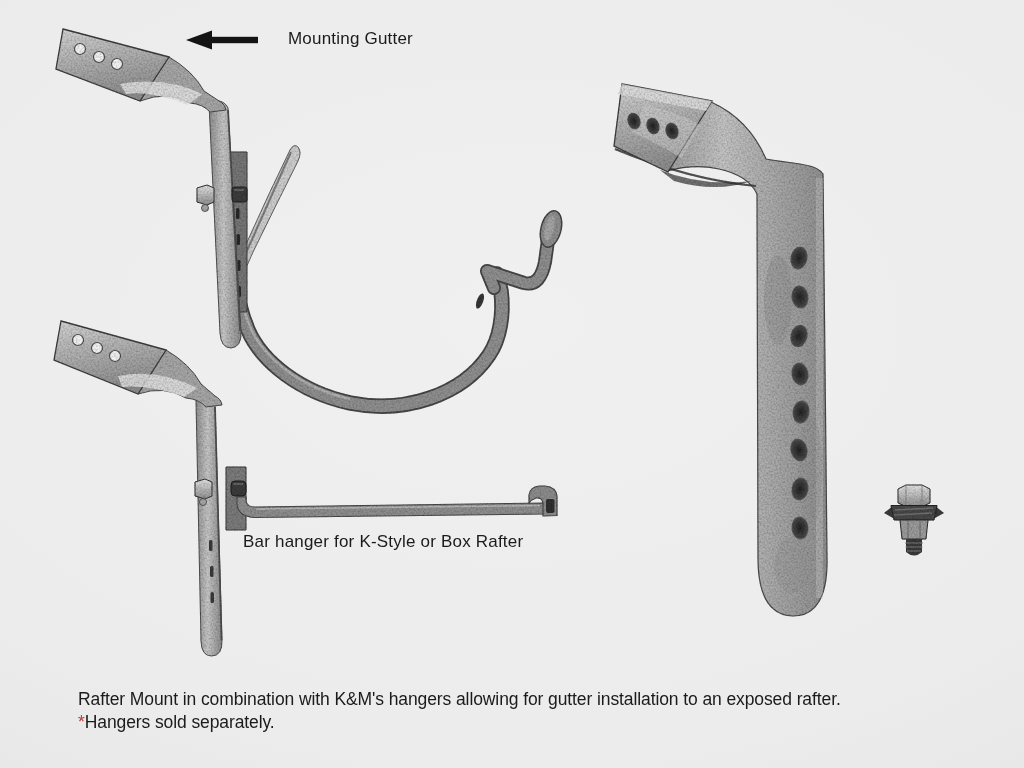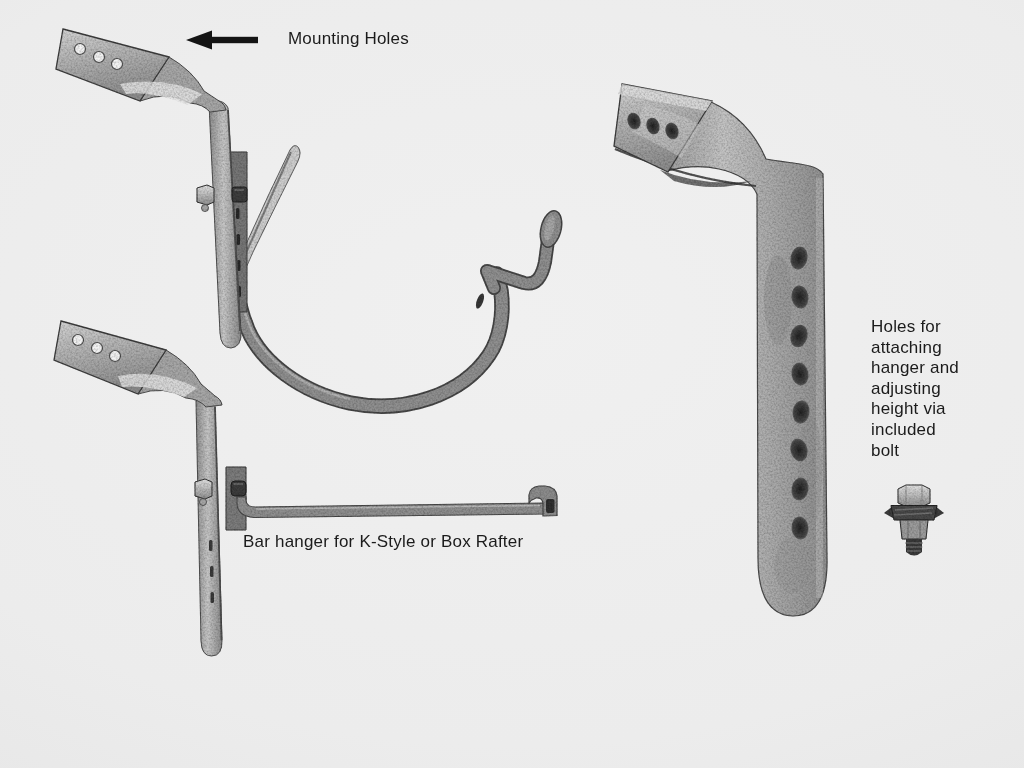--- a/index.html
+++ b/index.html
@@ -205,29 +205,24 @@
       <path d="M900,520 L928,520 L926,539 L902,539 Z" fill="#9b9b9b" stroke="#2e2e2e" stroke-width="1"></path>
       <path d="M908,521 L908,538" stroke="#6e6e6e" stroke-width="1"></path>
       <path d="M920,521 L920,538" stroke="#6e6e6e" stroke-width="1"></path>
       <path d="M906,539 L922,539 L922,552 Q914,559 906,552 Z" fill="#3a3a3a"></path>
       <path d="M905,543 L923,543" stroke="#8a8a8a" stroke-width="1" opacity="0.85"></path>
       <path d="M905.5,547 L922.5,547" stroke="#8a8a8a" stroke-width="1" opacity="0.85"></path>
       <path d="M907,551 L921,551" stroke="#8a8a8a" stroke-width="1" opacity="0.85"></path>
     </g>
   </svg>
 
-  <div class="lbl" style="left:288px;top:29px">Mounting Holes</div>
+  <div class="lbl" style="left:288px;top:29px">Mounting Gutter</div>
 
 
   <div class="lbl" style="left:243px;top:532px">Bar hanger for K-Style or Box Rafter</div>
 
-  <div class="lbl note" style="left:871px;top:317px">Holes for
-attaching
-hanger and
-adjusting
-height via
-included
-bolt</div>
 
   <div class="caption" style="left:78px;top:688px">
+    <div>Rafter Mount in combination with K&amp;M's hangers allowing for gutter installation to an exposed rafter.</div>
+    <div><span class="red-mark">*</span><span>Hangers sold separately.</span></div>
   </div>
 
 </div>
 
 </body></html>

